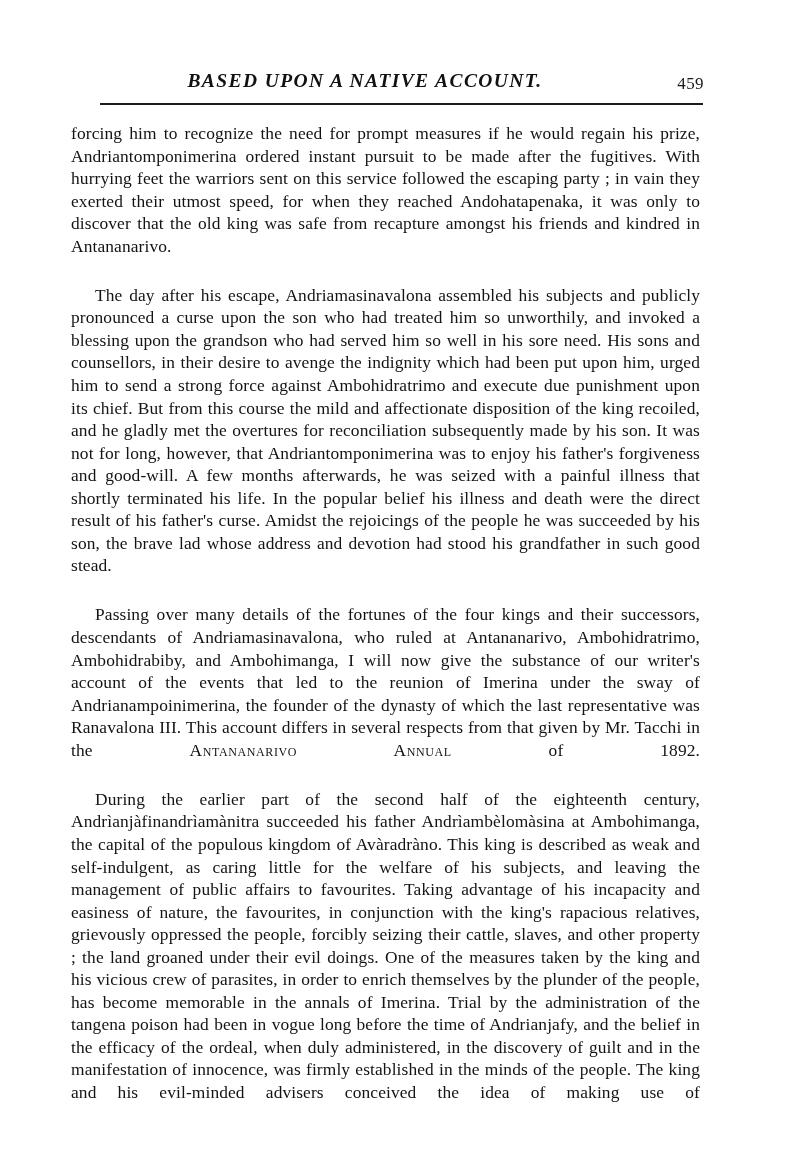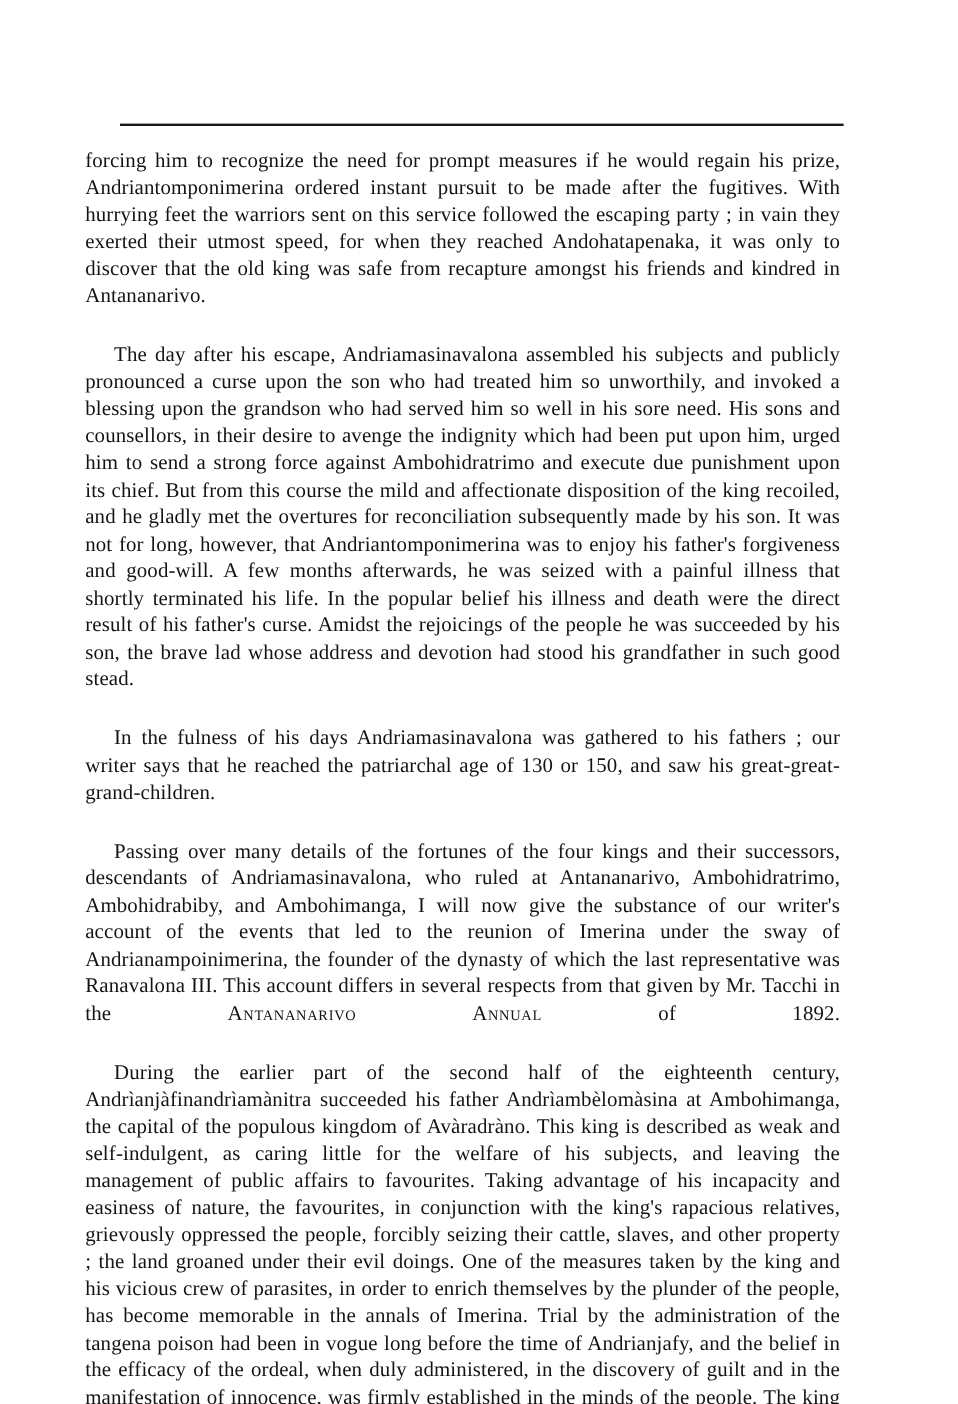--- a/index.html
+++ b/index.html
@@ -100,30 +100,33 @@
     letter-spacing: 0.6px;
   }
   .italic {
   }
 </style>
 </head>
 <body>
 
 <div class="page">
 
+  <div class="running-head">
+    <div class="running-head-title">BASED UPON A NATIVE ACCOUNT.</div>
+    <div class="running-head-folio">459</div>
+  </div>
 
   <div class="head-rule"></div>
 
   <div class="textblock">
 
     <p class="para first">forcing him to recognize the need for prompt measures if he would regain his prize, Andriantomponimerina ordered instant pursuit to be made after the fugitives.  With hurrying feet the warriors sent on this service followed the escaping party ; in vain they exerted their utmost speed, for when they reached Andohatapenaka, it was only to discover that the old king was safe from recapture amongst his friends and kindred in Antananarivo.</p>
 
     <p class="para">The day after his escape, Andriamasinavalona assembled his subjects and publicly pronounced a curse upon the son who had treated him so unworthily, and invoked a blessing upon the grandson who had served him so well in his sore need.  His sons and counsellors, in their desire to avenge the indignity which had been put upon him, urged him to send a strong force against Ambohidratrimo and execute due punishment upon its chief.  But from this course the mild and affectionate disposition of the king recoiled, and he gladly met the overtures for reconciliation subsequently made by his son.  It was not for long, however, that Andriantomponimerina was to enjoy his father's forgiveness and good-will.  A few months afterwards, he was seized with a painful illness that shortly terminated his life.  In the popular belief his illness and death were the direct result of his father's curse. Amidst the rejoicings of the people he was succeeded by his son, the brave lad whose address and devotion had stood his grandfather in such good stead.</p>
 
-    <p class="para">In the fulness of his days Andriamasinavalona was gathered to his fathers ; our writer says that he reached the patriarchal age of 130 or 150, and saw his great-great-grand-children.</p>
 
     <p class="para"><span>Passing over many details of the fortunes of the four kings and their successors, descendants of Andriamasinavalona, who ruled at Antananarivo, Ambohidratrimo, Ambohidrabiby, and Ambohimanga, I will now give the substance of our writer's account of the events that led to the reunion of Imerina under the sway of Andrianampoinimerina, the founder of the dynasty of which the last representative was Ranavalona III.  This account differs in several respects from that given by Mr. Tacchi in the </span><span class="smallcaps">Antananarivo Annual</span><span> of 1892.</span></p>
 
     <p class="para"><span>During the earlier part of the second half of the eighteenth century, Andrìanjàfinandrìamànitra succeeded his father Andrìambèlomàsina at Ambohimanga, the capital of the populous kingdom of Avàradràno. This king is described as weak and self-indulgent, as caring little for the welfare of his subjects, and leaving the management of public affairs to favourites.  Taking advantage of his incapacity and easiness of nature, the favourites, in conjunction with the king's rapacious relatives, grievously oppressed the people, forcibly seizing their cattle, slaves, and other property ; the land groaned under their evil doings. One of the measures taken by the king and his vicious crew of parasites, in order to enrich themselves by the plunder of the people, has become memorable in the annals of Imerina.  Trial by the administration of the </span><span class="italic">tangena</span><span> poison had been in vogue long before the time of Andrianjafy, and the belief in the efficacy of the ordeal, when duly administered, in the discovery of guilt and in the manifestation of innocence, was firmly established in the minds of the people.  The king and his evil-minded advisers conceived the idea of making use of</span></p>
 
   </div>
 
 </div>
 
 </body></html>

